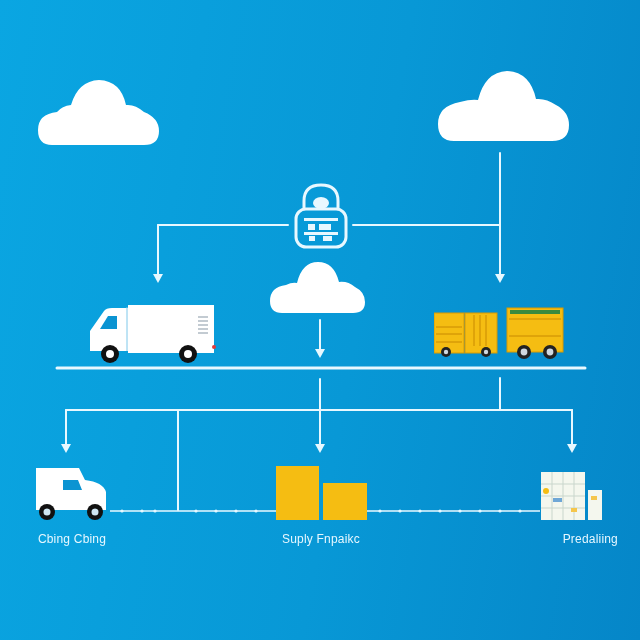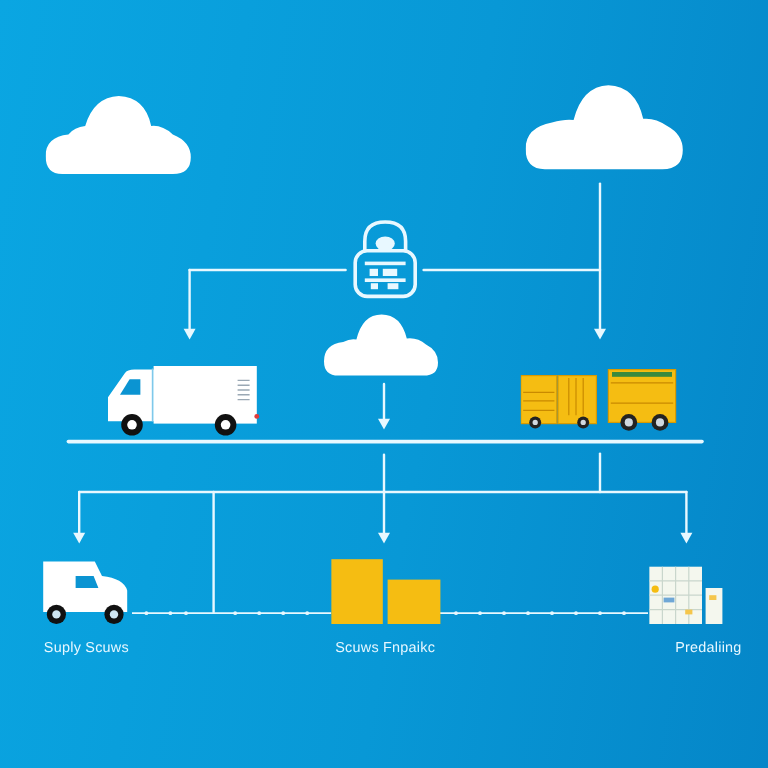--- a/index.html
+++ b/index.html
@@ -170,17 +170,17 @@
         <line x1="0" y1="24" x2="44" y2="24"></line>
         <line x1="0" y1="36" x2="44" y2="36"></line>
     </g>
     <circle cx="5" cy="19" r="3" fill="#f5bd12"></circle>
     <rect x="12" y="26" width="9" height="4" fill="#6fa7d6"></rect>
     <rect x="30" y="36" width="6" height="4" fill="#f5c64b"></rect>
     <rect x="47" y="18" width="14" height="30" fill="#f4f7ee"></rect>
     <rect x="50" y="24" width="6" height="4" fill="#f5c64b"></rect>
   </svg>
 
-  <div class="label" style="left:22px;top:532px;width:100px;">Suply Scuws</div>
-  <div class="label" style="left:266px;top:532px;width:110px;">Scuws Fnpaikc</div>
+  <div class="label" style="left:22px;top:532px;width:100px;">Cbing Cbing</div>
+  <div class="label" style="left:266px;top:532px;width:110px;">Suply Fnpaikc</div>
   <div class="label" style="left:518px;top:532px;width:100px;text-align:right;">Predaliing</div>
 
 </div>
 
 </body></html>

